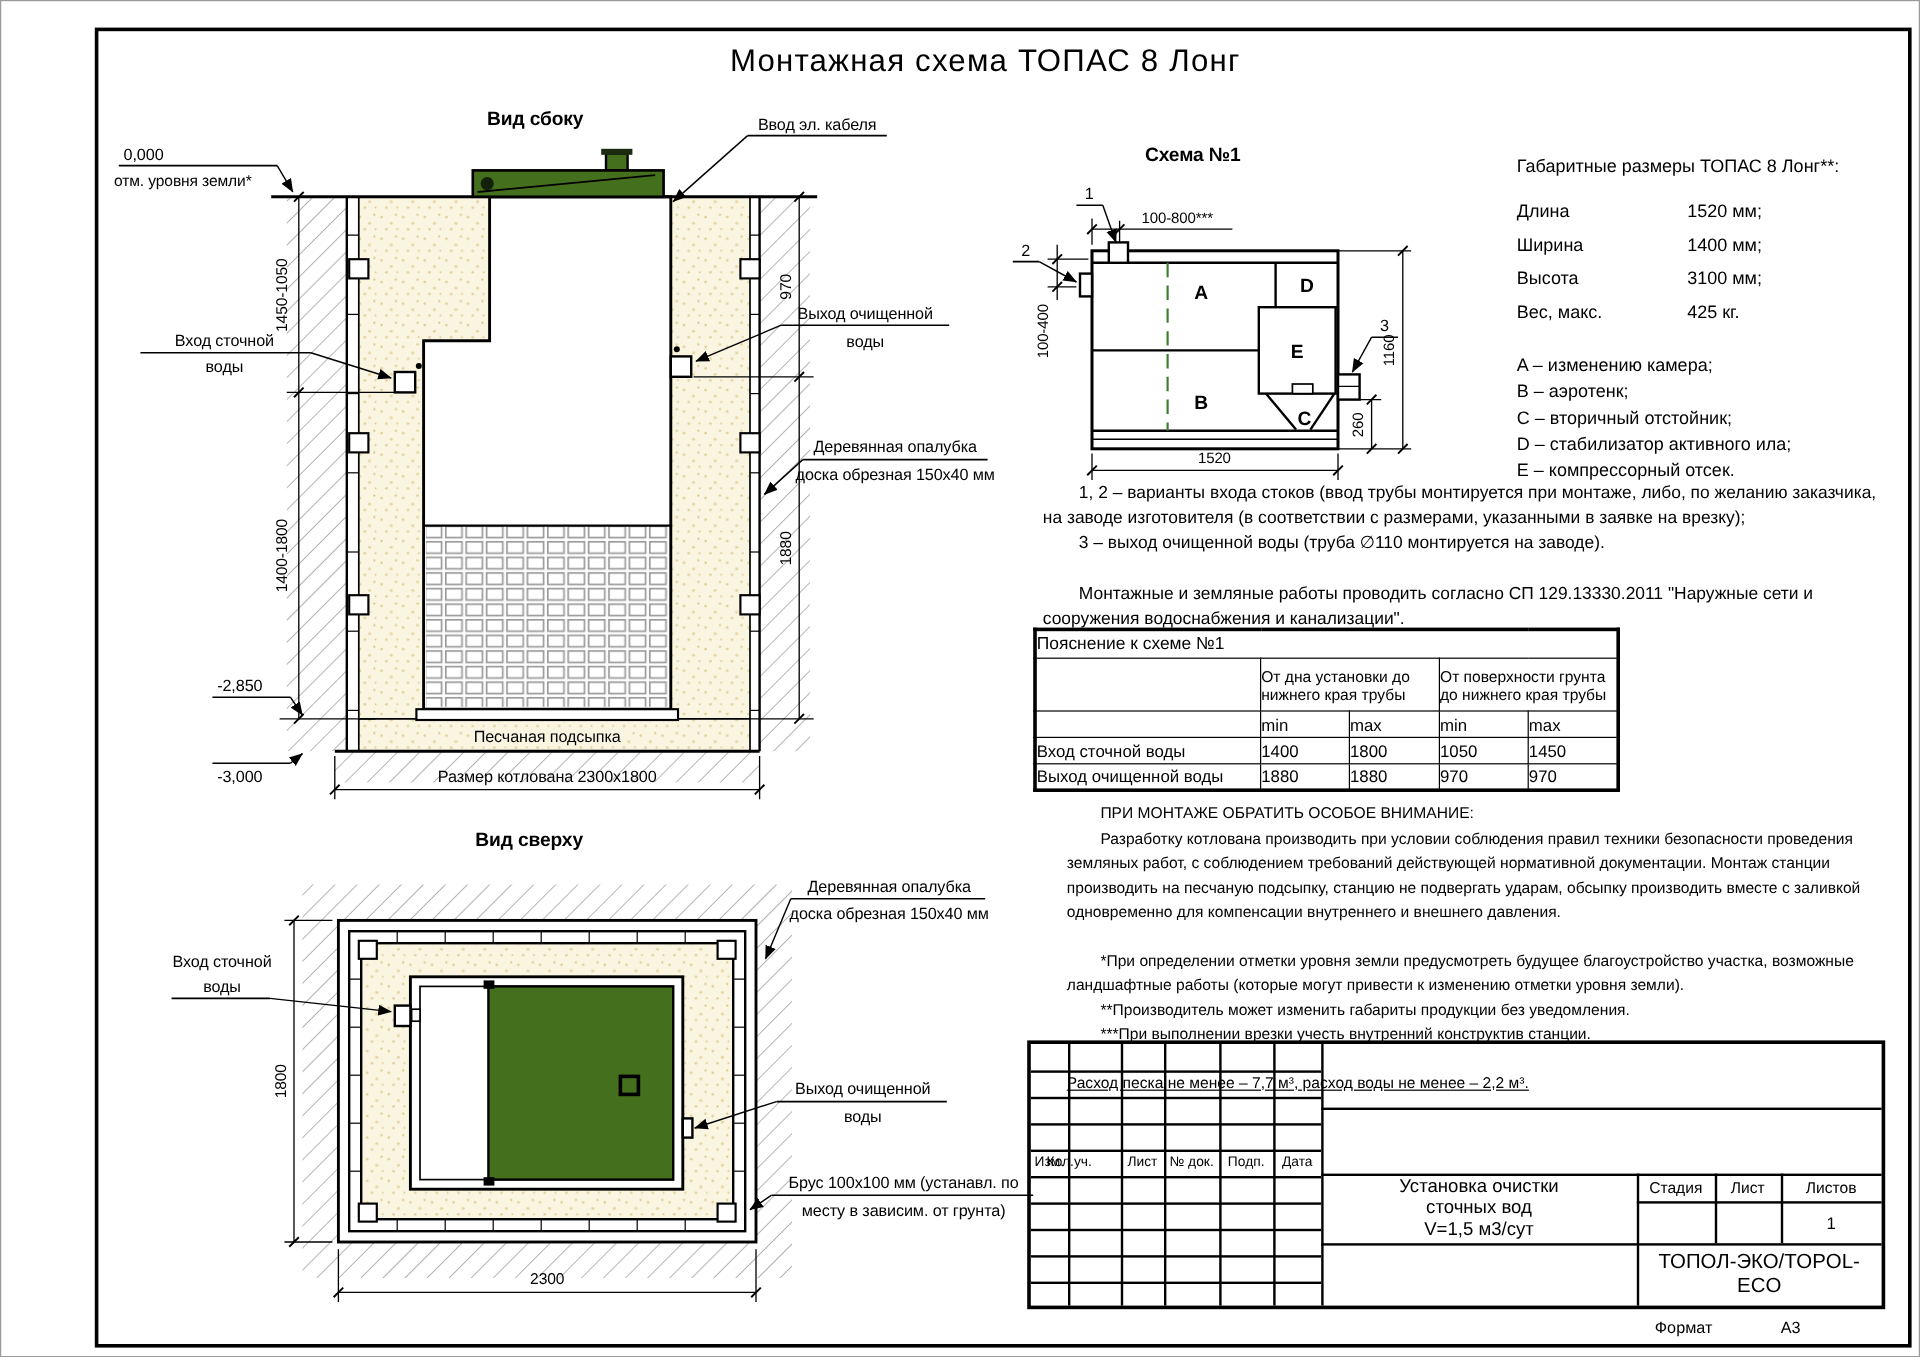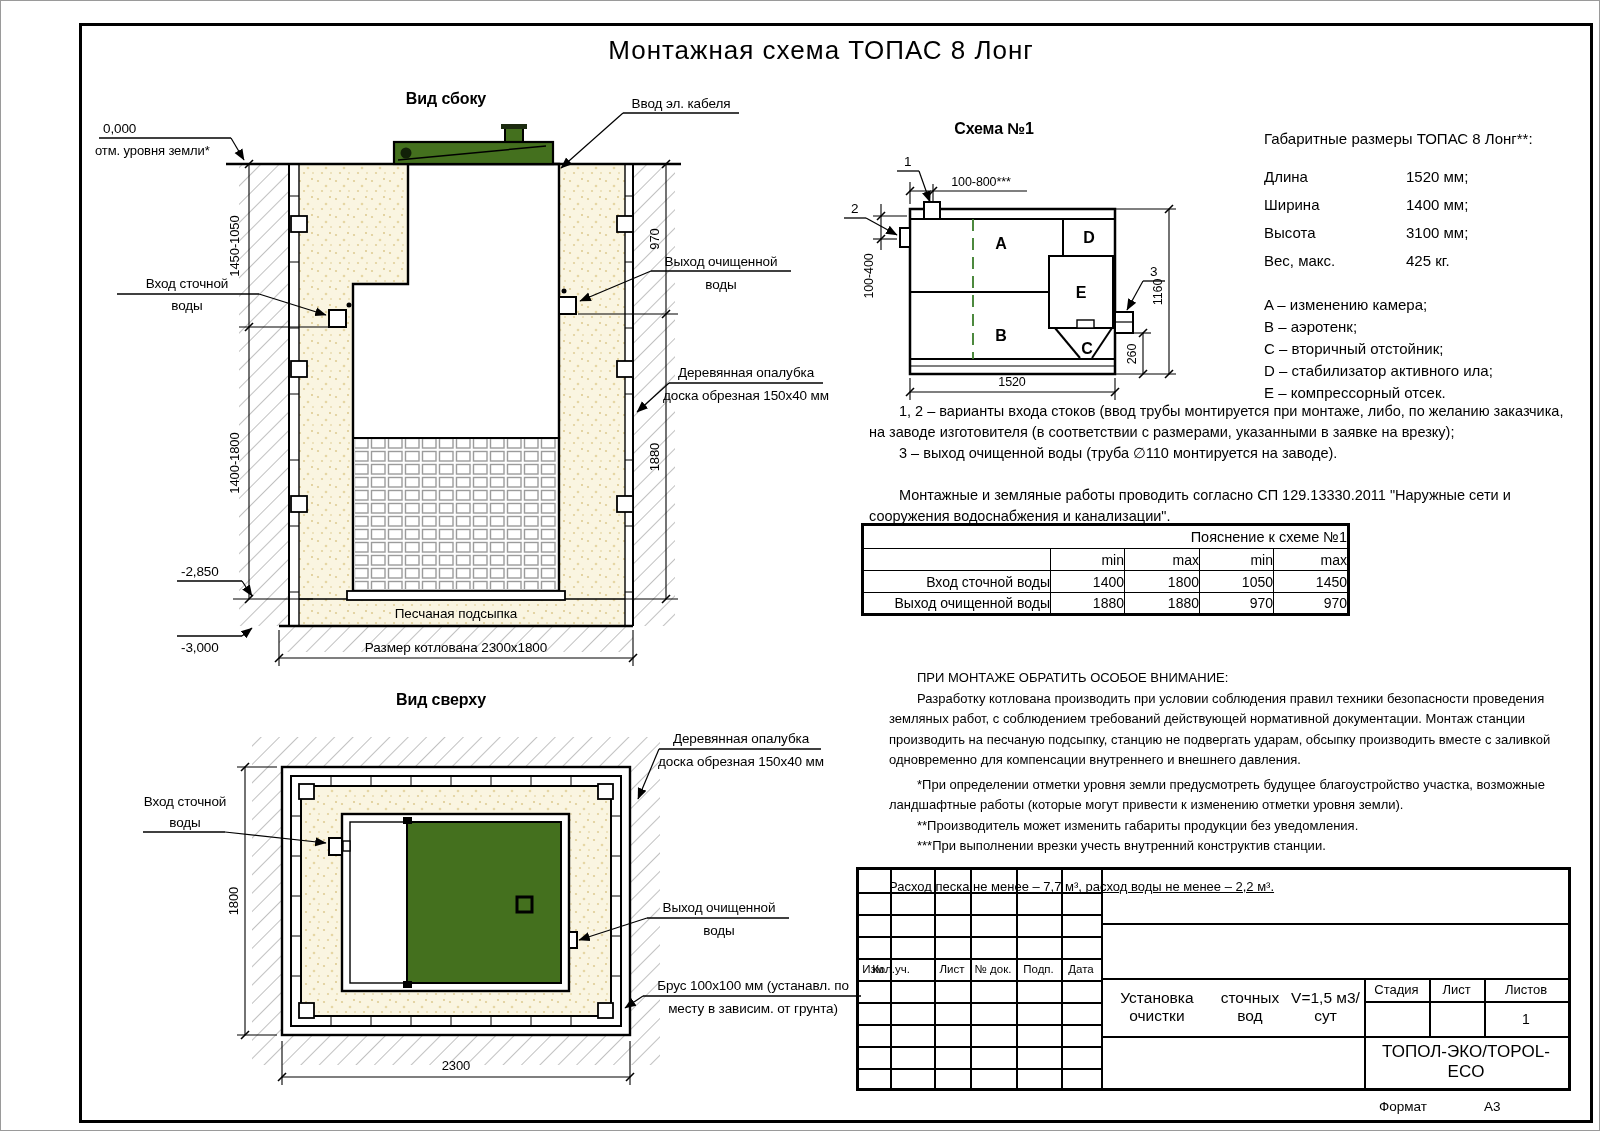--- a/index.html
+++ b/index.html
@@ -21,27 +21,27 @@
 .ovr{left:1263px;top:128px;width:310px;font-size:15px;line-height:20px}
 .ovr .ttl{margin-bottom:18px}
 .ovr .row{display:flex;height:28px}
 .ovr .row .lb{width:142px}
 .ovr .legend{margin-top:16px}
 .ovr .legend div{height:22px}
 .notes{left:868px;top:400px;width:700px;font-size:14.5px;line-height:21px}
 .notes p{text-indent:30px}
 .notes p.gap{margin-top:21px}
 .spec{left:860px;top:522px;border-collapse:collapse;table-layout:fixed}
-.spec td{border:1.5px solid #000;text-align:right;vertical-align:middle;font-size:14px;padding:0}
+.spec td{border:1.5px solid #000;text-align:left;vertical-align:middle;font-size:14px;padding:0}
 .spec{border:3px solid #000}
 .spec .gh{font-size:13px;line-height:15px}
 .spec .tt{font-size:14.5px;height:24px}
 .attn{left:888px;top:667px;width:678px;font-size:13px;line-height:20.5px}
 .attn .ind{text-indent:28px}
-.attn .gap{margin-top:4px}
+.attn .gap{margin-top:20px}
 .attn .consume{margin-top:20px;text-decoration:underline}
 
 .stamp{left:855px;top:866px;width:715px;height:224px;border:3px solid #000}
 .vl,.hl{position:absolute;background:#000}
 .vl{width:2px}
 .hl{height:2px}
 .scell{position:absolute;display:flex;align-items:center;justify-content:center;text-align:center}
 .sh{font-size:11.5px}
 .fmt{font-size:13.5px}
 </style>
@@ -433,20 +433,31 @@
       <col style="width:188px">
       <col style="width:74px">
       <col style="width:75px">
       <col style="width:74px">
       <col style="width:75px">
     </colgroup>
   <tbody>
       <tr>
         <td class="tt" colspan="5">Пояснение к схеме №1</td>
       </tr>
+  <tr style="height:44px">
+    <td></td>
+    <td class="gh" colspan="2">
+      <div>От дна установки до</div>
+          <div>нижнего края трубы</div>
+    </td>
+    <td class="gh" colspan="2">
+      <div>От поверхности грунта</div>
+          <div>до нижнего края трубы</div>
+    </td>
+  </tr>
   <tr style="height:22px">
     <td></td>
     <td>min</td>
     <td>max</td>
     <td>min</td>
     <td>max</td>
   </tr>
   <tr style="height:22px">
     <td>Вход сточной воды</td>
     <td>1400</td>
@@ -500,21 +511,21 @@
   <div class="vl" style="left:625px;top:108px;height:58px"></div>
   <div class="hl" style="left:505px;top:131px;width:204px"></div>
 
   <div class="scell sh" style="left:0;top:88px;width:31px;height:22px">Изм.</div>
   <div class="scell sh" style="left:16px;top:88px;width:32px;height:22px">Кол.уч.</div>
   <div class="scell sh" style="left:75px;top:88px;width:36px;height:22px">Лист</div>
   <div class="scell sh" style="left:111px;top:88px;width:46px;height:22px">№ док.</div>
   <div class="scell sh" style="left:157px;top:88px;width:45px;height:22px">Подп.</div>
   <div class="scell sh" style="left:202px;top:88px;width:40px;height:22px">Дата</div>
 
-  <div class="scell" style="left:242px;top:108px;width:263px;height:58px;font-size:15.5px;line-height:18px;flex-direction:row">
+  <div class="scell" style="left:242px;top:108px;width:263px;height:58px;font-size:15.5px;line-height:18px;flex-direction:column">
     <div>Установка очистки</div>
       <div>сточных вод</div>
       <div>V=1,5 м3/сут</div>
   </div>
 
   <div class="scell" style="left:505px;top:108px;width:65px;height:23px;font-size:13px">Стадия</div>
   <div class="scell" style="left:570px;top:108px;width:55px;height:23px;font-size:13px">Лист</div>
   <div class="scell" style="left:625px;top:108px;width:84px;height:23px;font-size:13px">Листов</div>
   <div class="scell" style="left:625px;top:131px;width:84px;height:35px;font-size:14px">1</div>
 

